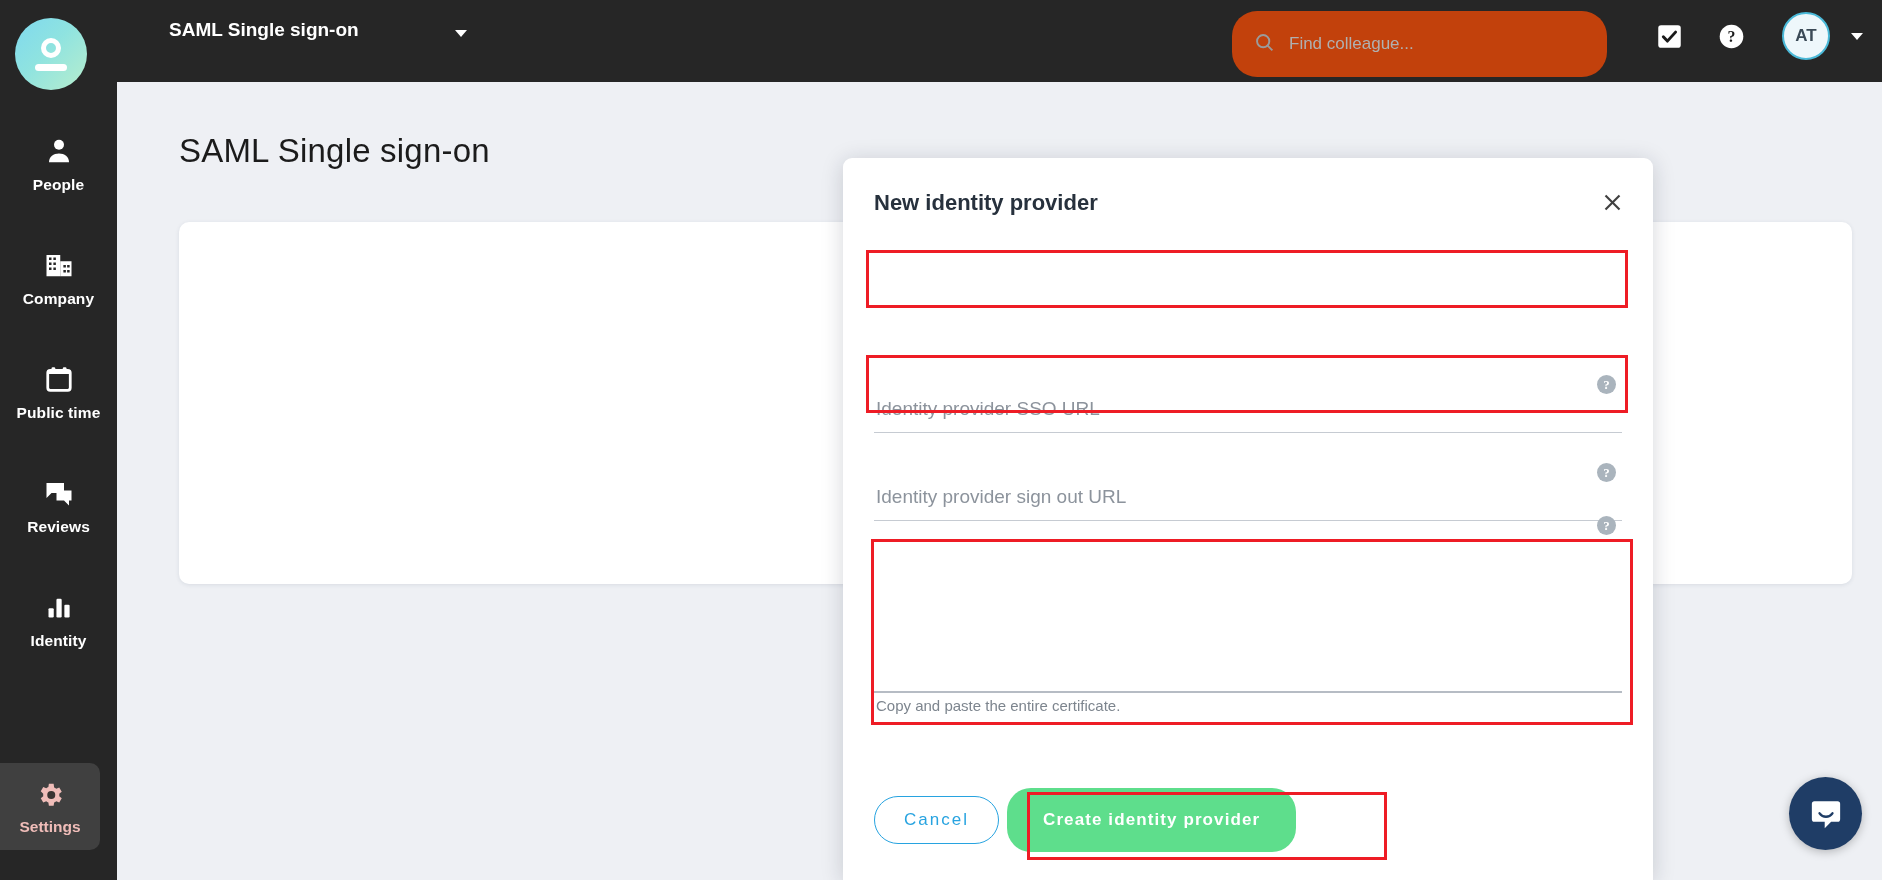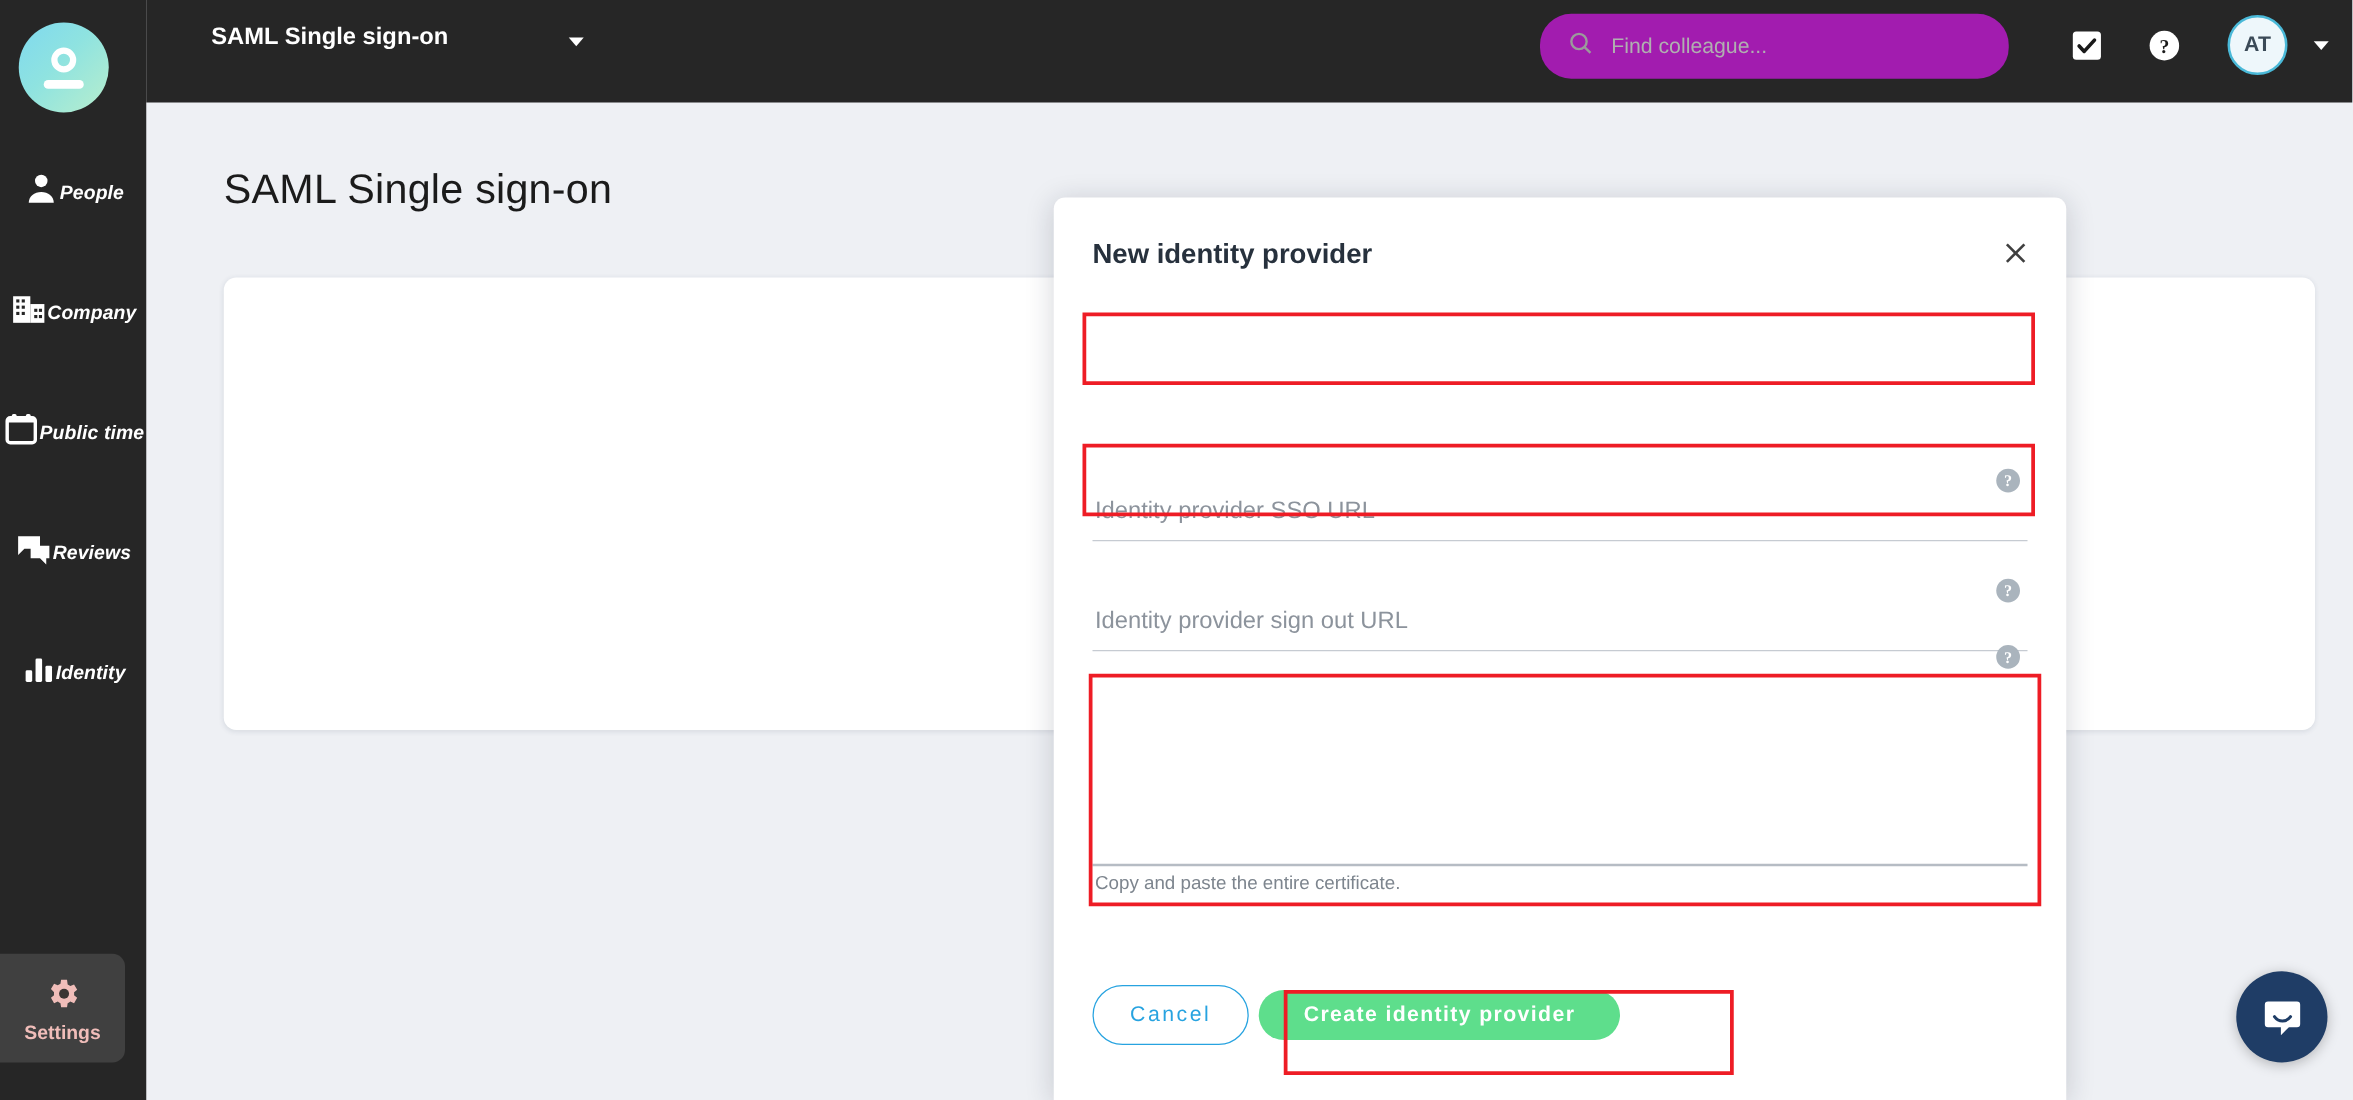--- a/index.html
+++ b/index.html
@@ -28,24 +28,24 @@
   .brand-logo .head {
     width: 20px; height: 20px; border-radius: 50%;
     border: 5px solid #fff; background: transparent;
   }
   .brand-logo .body {
     width: 32px; height: 7px; border-radius: 4px;
     background: #fff; margin-top: 6px;
   }
   .nav { position: absolute; top: 120px; left: 0; width: 117px; }
   .nav-item {
-    display: flex; flex-direction: row;
+    display: flex; flex-direction: column;
     align-items: center; justify-content: center;
     padding: 14px 0 12px 0; margin-bottom: 28px;
-    cursor: pointer; color: #ffffff; font-style: italic;
+    cursor: pointer; color: #ffffff;
   }
   .nav-item .nav-icon {
     height: 34px; display: flex; align-items: center; justify-content: center;
     margin-bottom: 8px;
   }
   .nav-item .nav-label {
     font-size: 15.5px; font-weight: bold; letter-spacing: .1px;
     white-space: nowrap;
   }
   .nav-item svg { fill: #ffffff; }
@@ -77,22 +77,22 @@
   .topbar-caret {
     position: absolute; left: 338px; top: 30px;
     width: 0; height: 0;
     border-left: 6px solid transparent;
     border-right: 6px solid transparent;
     border-top: 7px solid #ffffff;
     cursor: pointer;
   }
   .search-box {
     position: absolute; left: 1115px; top: 11px;
-    width: 375px; height: 52px;
-    background: #a21caf; border-radius: 25px;
+    width: 375px; height: 66px;
+    background: #c2410c; border-radius: 25px;
     display: flex; align-items: center; padding-left: 22px;
     cursor: text;
   }
   .search-box svg { stroke: #9b9b9b; fill: none; stroke-width: 2.2; }
   .search-input {
     background: transparent; border: none; outline: none;
     color: #cfcfcf; font-size: 17px; margin-left: 14px;
     font-family: "Liberation Sans", sans-serif; width: 280px;
   }
   .search-input::placeholder { color: #b0b0b0; }
@@ -205,21 +205,21 @@
     position: absolute; left: 31px; top: 630px;
     display: flex; align-items: center; gap: 8px;
   }
   .btn-cancel {
     width: 125px; height: 48px; border-radius: 24px;
     border: 1.5px solid #27a3e0; background: #ffffff;
     color: #27a3e0; font-size: 17px; letter-spacing: 2px;
     cursor: pointer; font-family: "Liberation Sans", sans-serif;
   }
   .btn-create {
-    height: 40px; padding: 0 36px; border-radius: 24px;
+    height: 64px; padding: 0 36px; border-radius: 24px;
     border: none; background: #5ede8c; color: #ffffff;
     font-size: 17px; font-weight: bold; letter-spacing: 1.1px;
     cursor: pointer; font-family: "Liberation Sans", sans-serif;
   }
 
   
   .anno {
     position: absolute; border: 3px solid #ee1c25;
     pointer-events: none; z-index: 70;
   }

